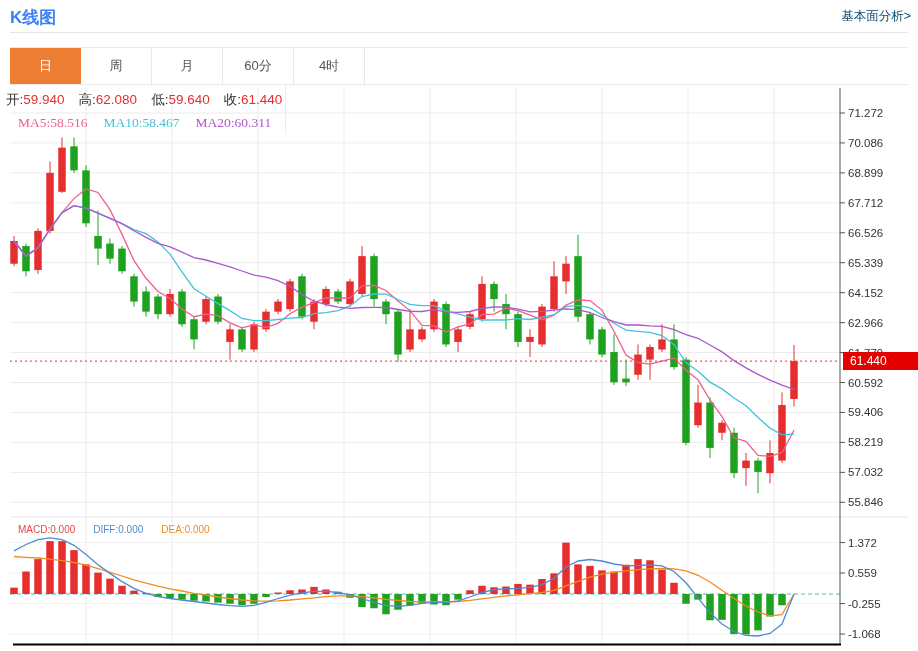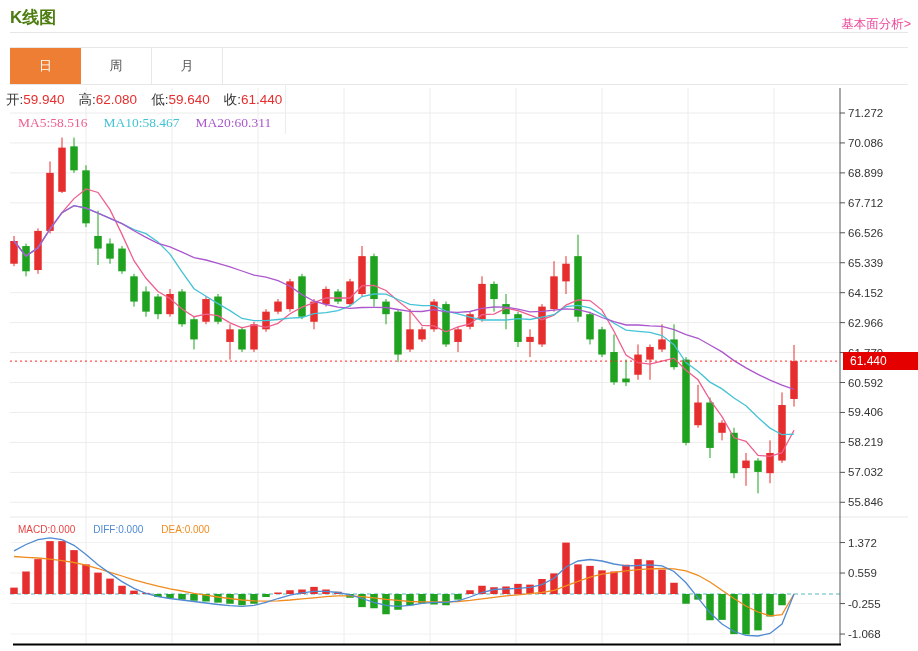--- a/index.html
+++ b/index.html
@@ -1,19 +1,19 @@
 <!DOCTYPE html>
 <html><head>
 <meta charset="utf-8">
 <style>
   html,body{margin:0;padding:0;background:#fff;}
   body{font-family:"Liberation Sans","DejaVu Sans",sans-serif;}
   .page{position:relative;width:918px;height:651px;overflow:hidden;background:#fff;}
-  .hdr-title{position:absolute;left:10px;top:6px;font-size:17px;font-weight:bold;color:#4d7c0f;}
-  .hdr-link{position:absolute;right:7px;top:16px;font-size:12.5px;color:#ec4899;text-decoration:none;cursor:pointer;}
+  .hdr-title{position:absolute;left:10px;top:6px;font-size:17px;font-weight:bold;color:#3b82f6;}
+  .hdr-link{position:absolute;right:7px;top:8px;font-size:12.5px;color:#0c4a6e;text-decoration:none;cursor:pointer;}
   .hdr-divider{position:absolute;left:10px;top:32px;width:898px;height:0;border-top:1px solid #e6e6e6;}
   .tabbar{position:absolute;left:10px;top:47px;width:898px;height:36px;border-top:1px solid #e8e8e8;border-bottom:1px solid #e8e8e8;display:flex;}
   .tab{width:71px;height:36px;line-height:36px;text-align:center;font-size:13px;color:#555;border-right:1px solid #e8e8e8;cursor:pointer;box-sizing:border-box;background:#fff;}
   .tab:first-child{border-left:1px solid #e8e8e8;}
   .tab.selected{background:#ee7e33;color:#fff;border-color:#ee7e33;}
   .quote-row{position:absolute;left:6px;top:89px;height:22px;line-height:22px;font-size:13.5px;z-index:3;white-space:nowrap;}
   .quote-row .grp{margin-right:14px;}
   .quote-row .lbl{color:#333;}
   .ma-row{position:absolute;left:18px;top:112px;height:22px;line-height:22px;font-size:13.5px;z-index:3;white-space:nowrap;font-family:Liberation Serif, serif;}
   .ma-row .grp{margin-right:16px;}
@@ -29,20 +29,22 @@
 
 <div class="page">
   <div class="hdr-title">K线图</div>
   <a class="hdr-link">基本面分析&gt;</a>
   <div class="hdr-divider"></div>
 
   <div class="tabbar">
       <div class="tab selected">日</div>
       <div class="tab">周</div>
       <div class="tab">月</div>
+      <div class="tab">60分</div>
+      <div class="tab">4时</div>
     </div>
 
   <div class="quote-row"><span class="grp"><span class="lbl" style="color: rgb(51, 51, 51);">开:</span><span style="color: rgb(230, 46, 46);">59.940</span></span><span class="grp"><span class="lbl" style="color: rgb(51, 51, 51);">高:</span><span style="color: rgb(230, 46, 46);">62.080</span></span><span class="grp"><span class="lbl" style="color: rgb(51, 51, 51);">低:</span><span style="color: rgb(230, 46, 46);">59.640</span></span><span class="grp"><span class="lbl" style="color: rgb(51, 51, 51);">收:</span><span style="color: rgb(230, 46, 46);">61.440</span></span></div>
   <div class="ma-row"><span class="grp"><span class="lbl" style="color: rgb(238, 95, 142);">MA5:</span><span style="color: rgb(238, 95, 142);">58.516</span></span><span class="grp"><span class="lbl" style="color: rgb(69, 195, 214);">MA10:</span><span style="color: rgb(69, 195, 214);">58.467</span></span><span class="grp"><span class="lbl" style="color: rgb(171, 87, 205);">MA20:</span><span style="color: rgb(171, 87, 205);">60.311</span></span></div>
   <div class="vsep"></div>
 
   <svg id="chart-svg" width="918" height="651">
       <g>
         <line x1="86" y1="88" x2="86" y2="644" stroke="#ececec" stroke-width="1"></line>
         <line x1="172" y1="88" x2="172" y2="644" stroke="#ececec" stroke-width="1"></line>

